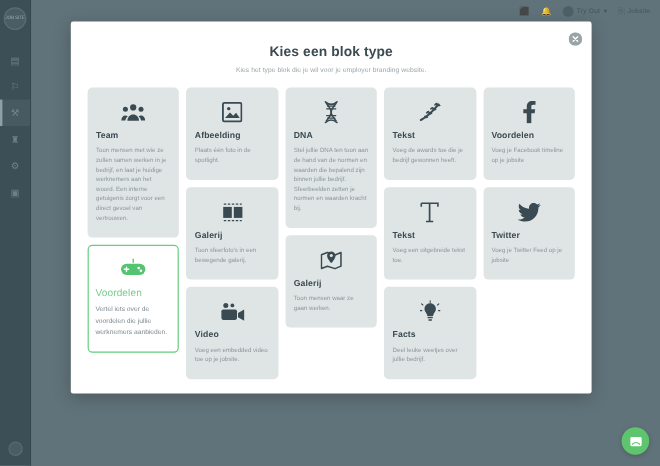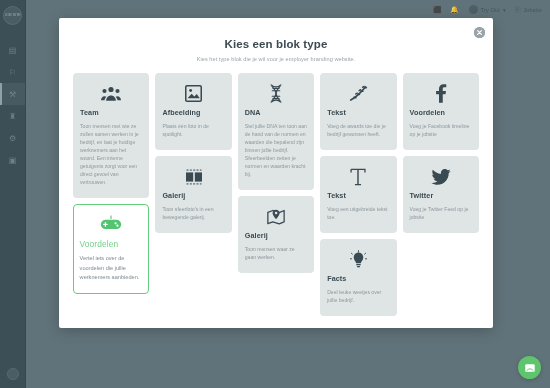--- a/index.html
+++ b/index.html
@@ -227,20 +227,27 @@
             <circle cx="6.6" cy="6.5" r="1.7" fill="currentColor"></circle>
             <path d="M3 15.6 L7.8 10.2 L11 13.4 L13.8 10.6 L17.4 15.6 Z" fill="currentColor"></path>
           </svg>
         </div><div class="c-title">Afbeelding</div><div class="c-desc">Plaats één foto in de spotlight.</div></div><div class="card"><div class="icon">
           <svg width="20" height="16" viewBox="0 0 24 19">
             <path d="M3 1.2h18M3 17.8h18" stroke="currentColor" stroke-width="1.2" stroke-dasharray="2.4 1.6"></path>
             <rect x="2.4" y="4" width="8.6" height="11" fill="currentColor"></rect>
             <rect x="13" y="4" width="8.6" height="11" fill="currentColor"></rect>
           </svg>
         </div><div class="c-title">Galerij</div><div class="c-desc">Toon sfeerfoto's in een bewegende galerij.</div></div><div class="card"><div class="icon">
+          <svg width="20" height="16" viewBox="0 0 24 19">
+            <circle cx="5" cy="3.1" r="2.5" fill="currentColor"></circle>
+            <circle cx="11.6" cy="2.9" r="1.9" fill="currentColor"></circle>
+            <rect x="0.6" y="7" width="15.6" height="10.4" rx="1.8" fill="currentColor"></rect>
+            <path d="M17.2 10.6 L23.4 7.1 v11.2 l-6.2-3.5 z" fill="currentColor"></path>
+          </svg>
+        </div><div class="c-title">Video</div><div class="c-desc">Voeg een embedded video toe op je jobsite.</div></div><div class="card"><div class="icon">
           <svg width="14" height="19" viewBox="0 0 16 22">
             <path d="M2.4 1 Q8 6 13.6 1" stroke="currentColor" stroke-width="1.5" fill="none" stroke-linecap="round"></path>
             <path d="M2.4 21 Q8 16 13.6 21" stroke="currentColor" stroke-width="1.5" fill="none" stroke-linecap="round"></path>
             <path d="M3 2.2 Q8 8 8 11 Q8 14 3 19.8" stroke="currentColor" stroke-width="1.5" fill="none"></path>
             <path d="M13 2.2 Q8 8 8 11 Q8 14 13 19.8" stroke="currentColor" stroke-width="1.5" fill="none"></path>
             <path d="M4.4 5.2h7.2M3.6 7.7h8.8M3.6 14.3h8.8M4.4 16.8h7.2" stroke="currentColor" stroke-width="1.2" stroke-linecap="round"></path>
           </svg>
         </div><div class="c-title">DNA</div><div class="c-desc">Stel jullie DNA ten toon aan de hand van de normen en waarden die bepalend zijn binnen jullie bedrijf. Sfeerbeelden zetten je normen en waarden kracht bij.</div></div><div class="card"><div class="icon">
           <svg width="18" height="18" viewBox="0 0 21 20">
             <path d="M1 4.6 L6.8 2.4 L14.2 4.8 L20 2.4 v13.2 L14.2 18 L6.8 15.6 L1 17.8 z" fill="none" stroke="currentColor" stroke-width="1.5" stroke-linejoin="round"></path>

